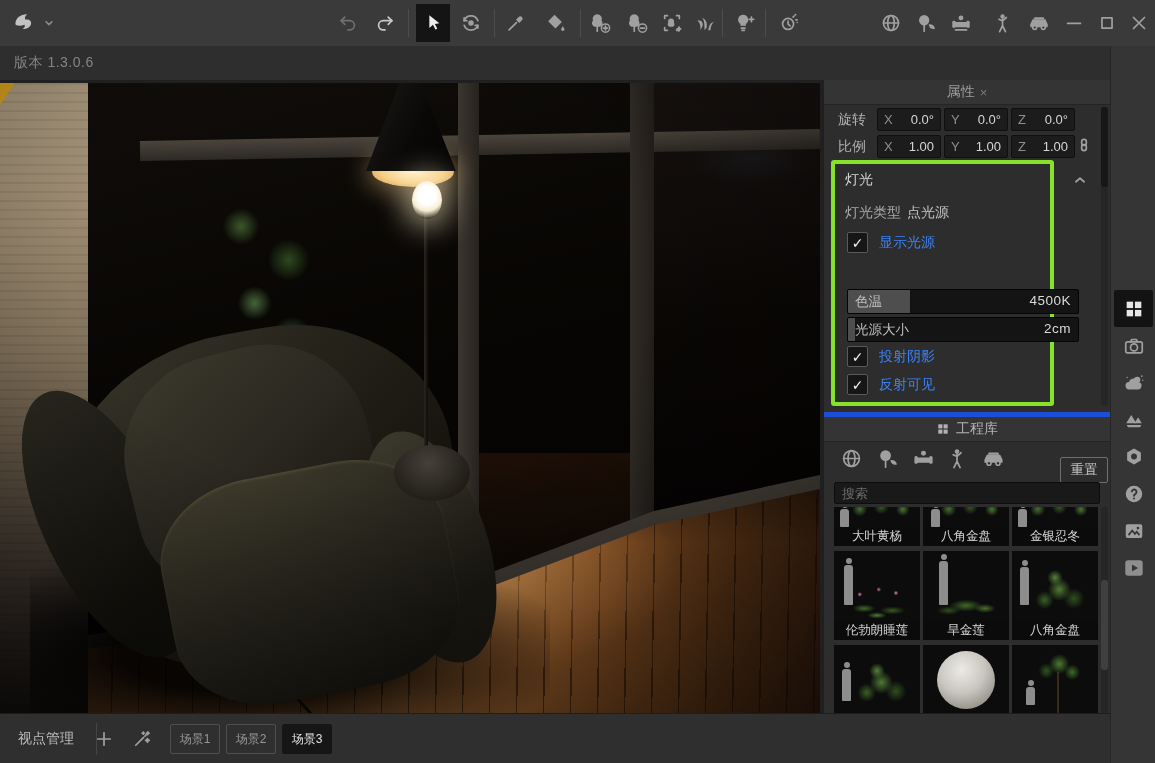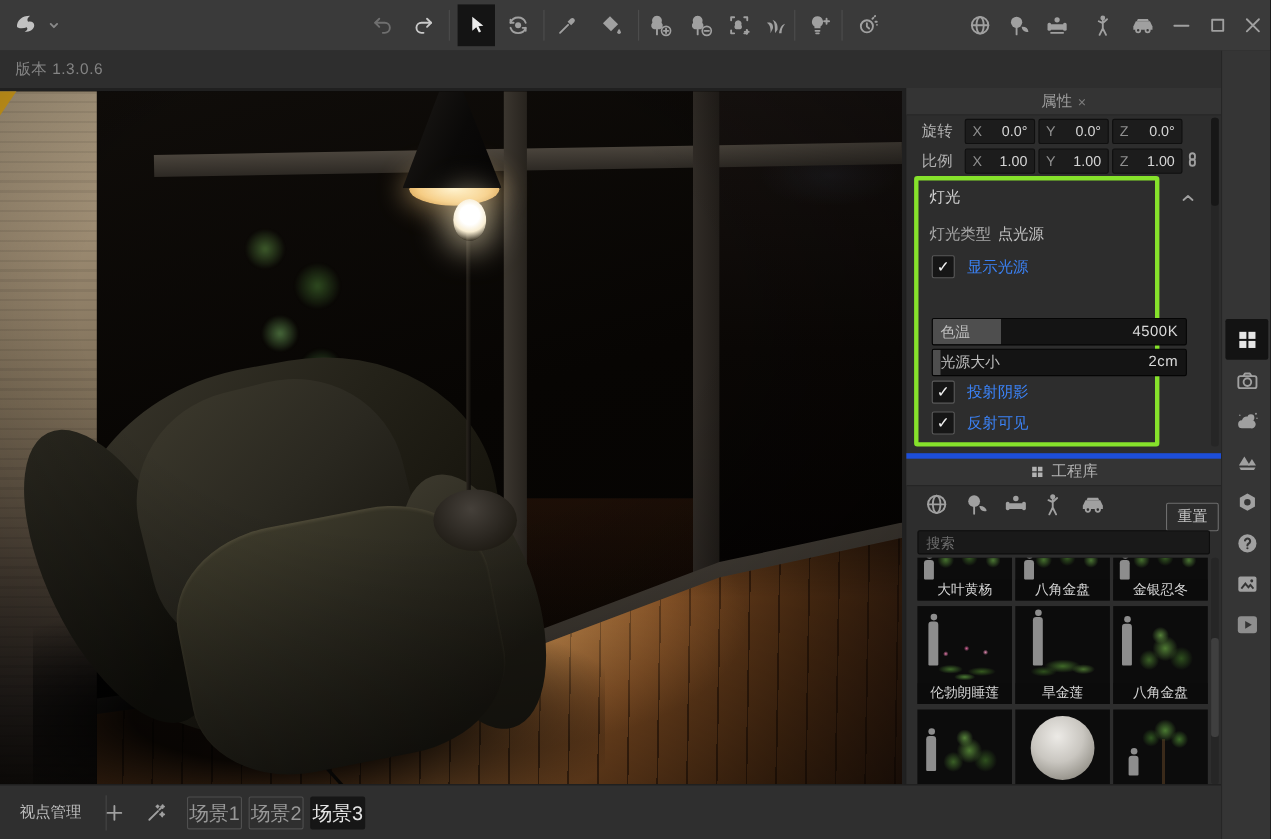--- a/index.html
+++ b/index.html
@@ -178,21 +178,21 @@
   #right-strip{left:1110px;top:46px;width:45px;height:717px;background:#353535;border-left:1px solid #262626;}
   .sicon{position:absolute;left:10px;width:25px;height:25px;display:flex;align-items:center;justify-content:center;color:#a6a6a6;cursor:pointer;}
   #strip-active{position:absolute;left:3px;top:244px;width:39px;height:37px;background:#131313;border-radius:2px;}
 
   
   #bottombar{left:0;top:713px;width:1110px;height:50px;background:#2f2f2f;border-top:1px solid #1d1d1d;}
   #viewmgr{position:absolute;left:18px;top:0;height:100%;display:flex;align-items:center;color:#bdbdbd;cursor:pointer;}
   #bb-sep{position:absolute;left:96px;top:9px;width:1px;height:32px;background:#454545;}
   .bbtn{position:absolute;top:13px;width:24px;height:24px;display:flex;align-items:center;justify-content:center;color:#a8a8a8;cursor:pointer;}
   .scenetab{position:absolute;top:10px;width:50px;height:30px;display:flex;align-items:center;justify-content:center;
-    border:1px solid #4f4f4f;border-radius:2px;color:#989898;font-size:18px;box-sizing:border-box;cursor:pointer;}
+    border:1px solid #4f4f4f;border-radius:2px;color:#989898;font-size:12px;box-sizing:border-box;cursor:pointer;}
   .scenetab.active{background:#161616;border-color:#161616;color:#e4e4e4;}
 </style>
 </head>
 <body>
 
 <div id="app">
 
   <header id="titlebar" class="abs">
     <div class="tbtn" style="left:10px;">
       <svg class="ic" viewBox="0 0 24 24" style="width:26px;height:26px;color:#c2c2c2;">

